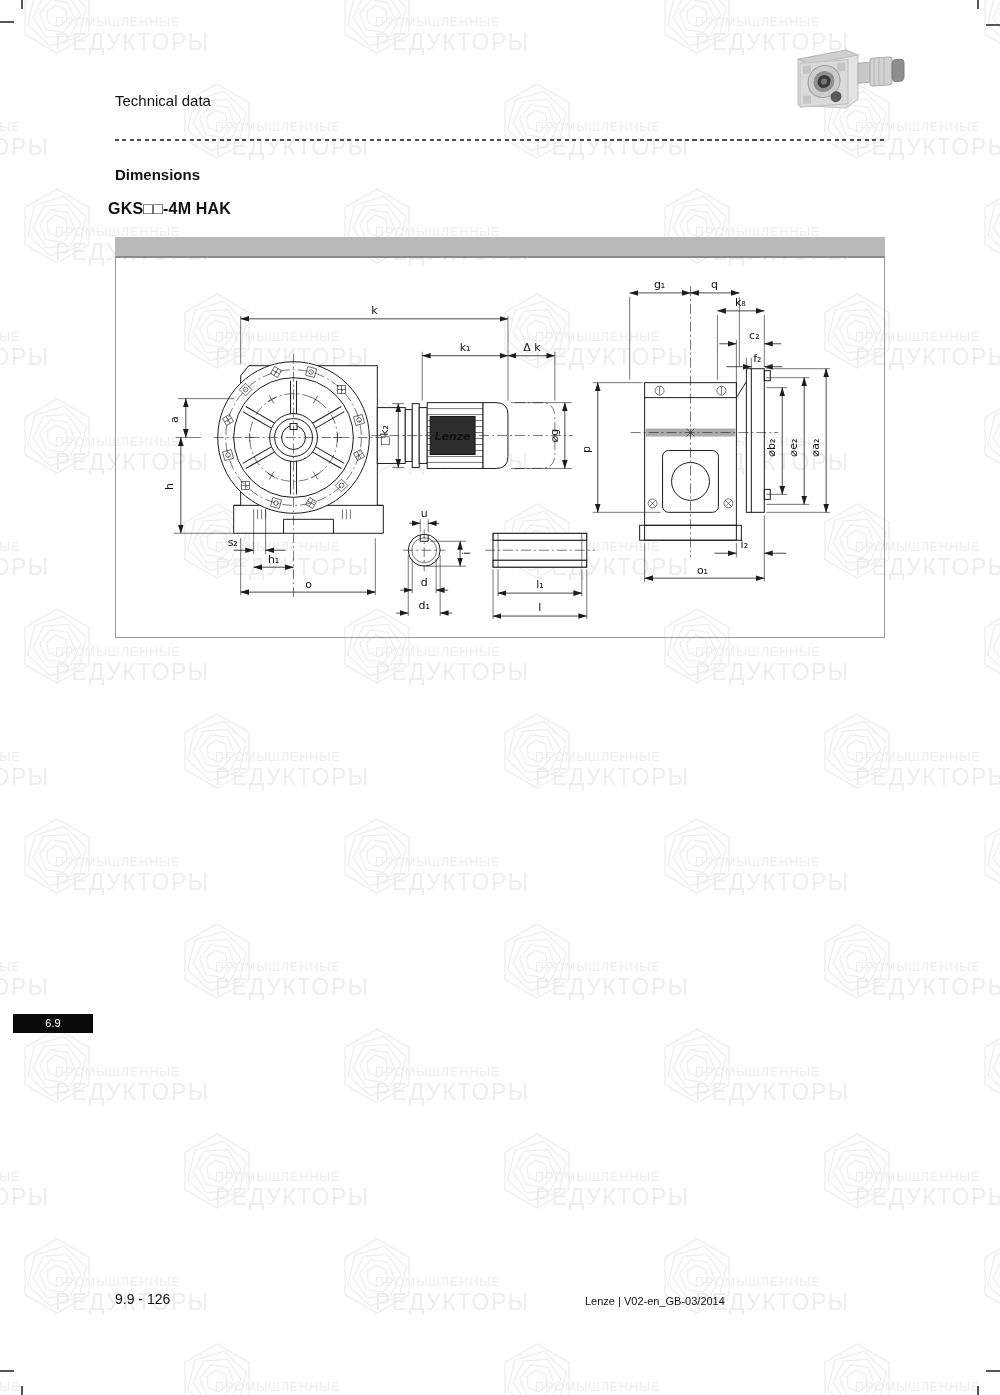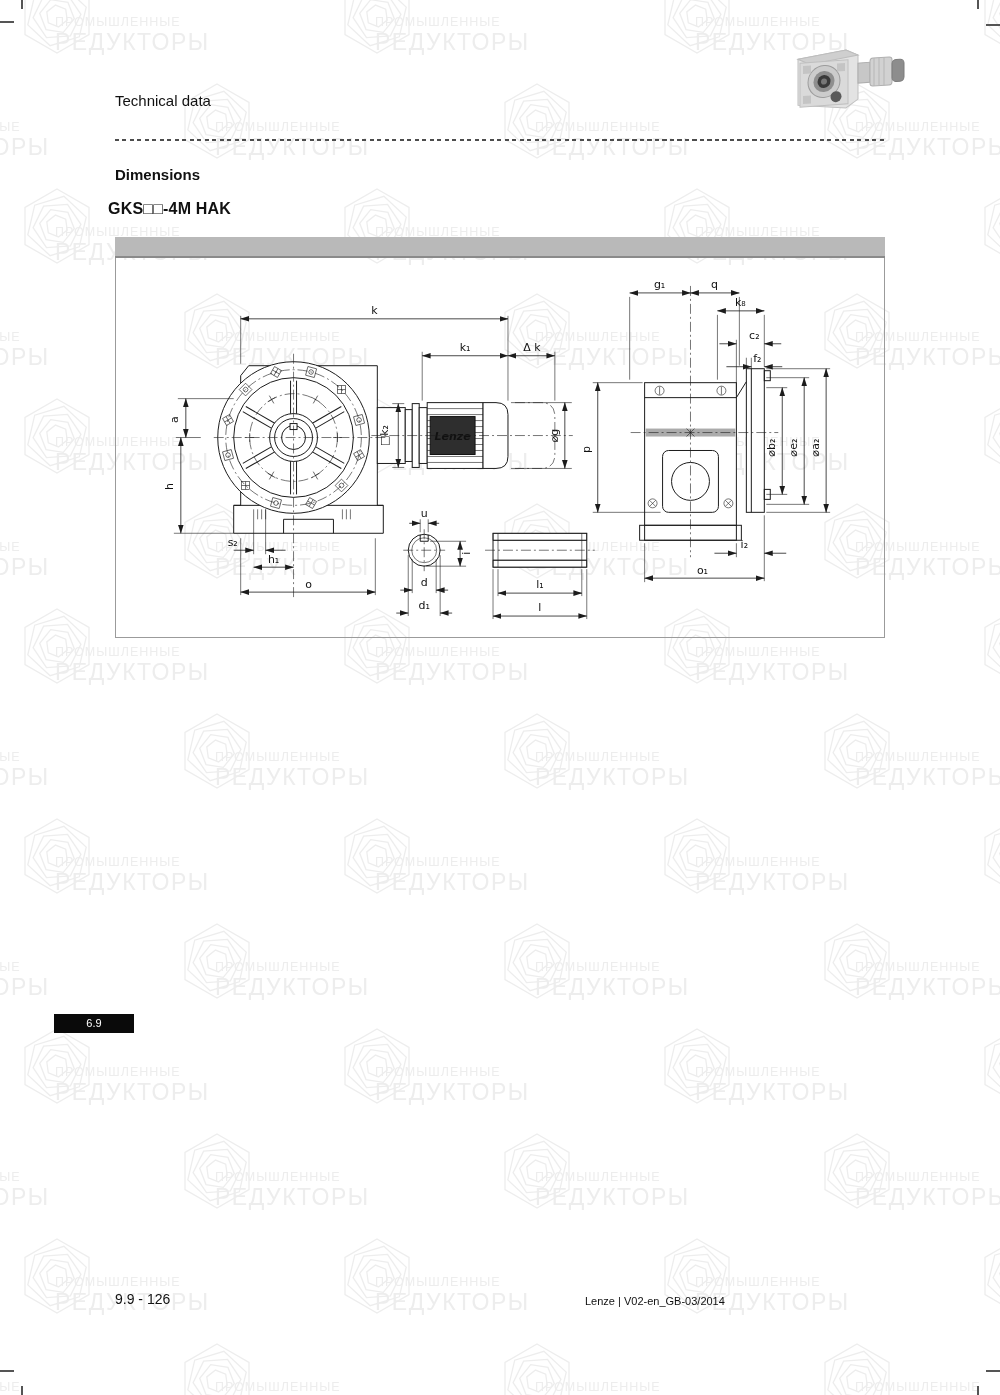--- a/index.html
+++ b/index.html
@@ -33,21 +33,21 @@
   .ln{stroke:#1c1c1c;stroke-width:1;fill:none;}
   .lnw{stroke:#1c1c1c;stroke-width:1;fill:#fff;}
   .thin{stroke:#1c1c1c;stroke-width:.6;fill:none;}
   .ext{stroke:#1c1c1c;stroke-width:.6;fill:none;}
   .dim{stroke:#1c1c1c;stroke-width:.8;fill:none;}
   .cl{stroke:#1c1c1c;stroke-width:.6;fill:none;stroke-dasharray:10 3 2 3;}
   .dlbl{text-anchor:middle;}
   
   .crop{background:#555;}
   .section-tab{left:13px;top:1014px;width:80px;height:19px;background:#0a0a0a;
-    color:#fff;font-size:11px;text-align:center;line-height:19px;margin-left:41px;}
+    color:#fff;font-size:11px;text-align:center;line-height:19px;}
   .footer-left{left:115px;top:1291px;font-size:14px;}
   .footer-right{left:585px;top:1295px;width:300px;font-size:11px;font-weight:normal;text-align:left;}
   .photo{left:788px;top:42px;width:122px;height:82px;}
 </style>
 </head>
 <body>
 
 <div id="wm-layer">
     <div class="wm" style="left: 10px; top: -25px;"><svg width="78" height="82" viewBox="0 0 78 82">
         <polygon points="38.0,4.0 70.0,22.5 70.0,59.5 38.0,78.0 6.0,59.5 6.0,22.5" fill="none" stroke="#ededed" stroke-width="1.3"></polygon>

